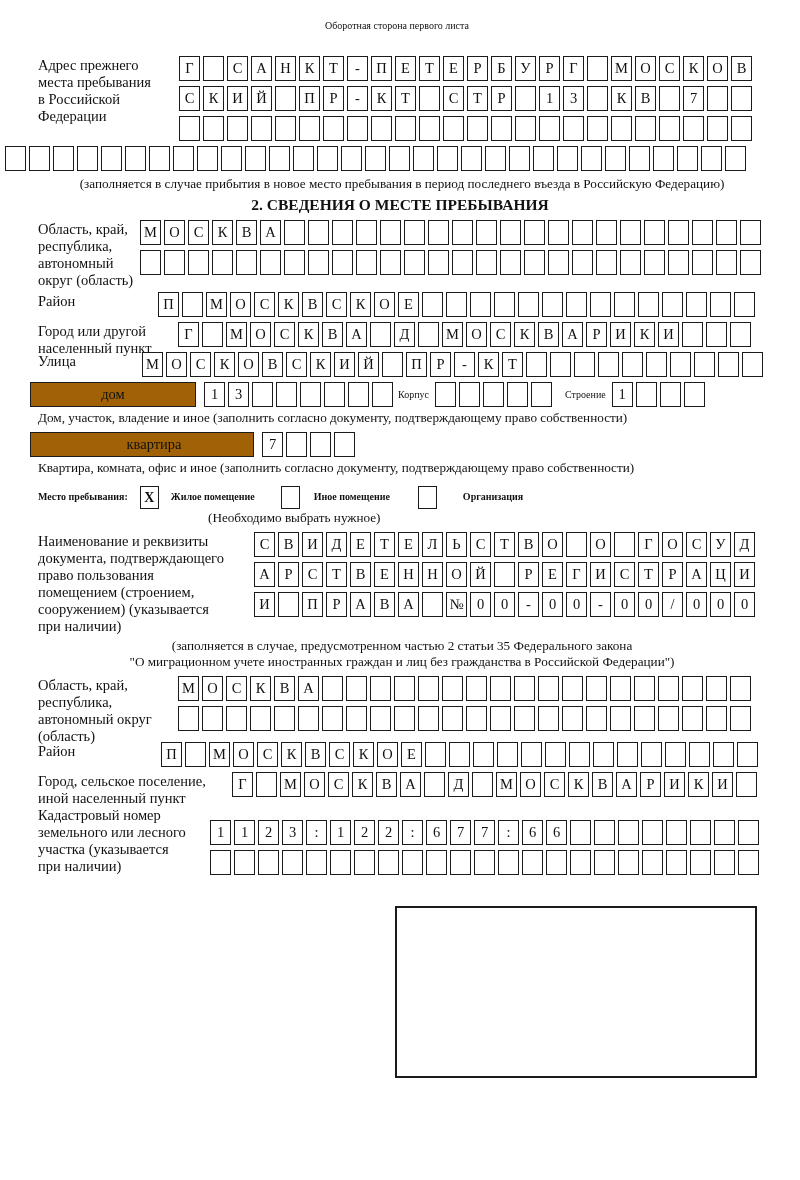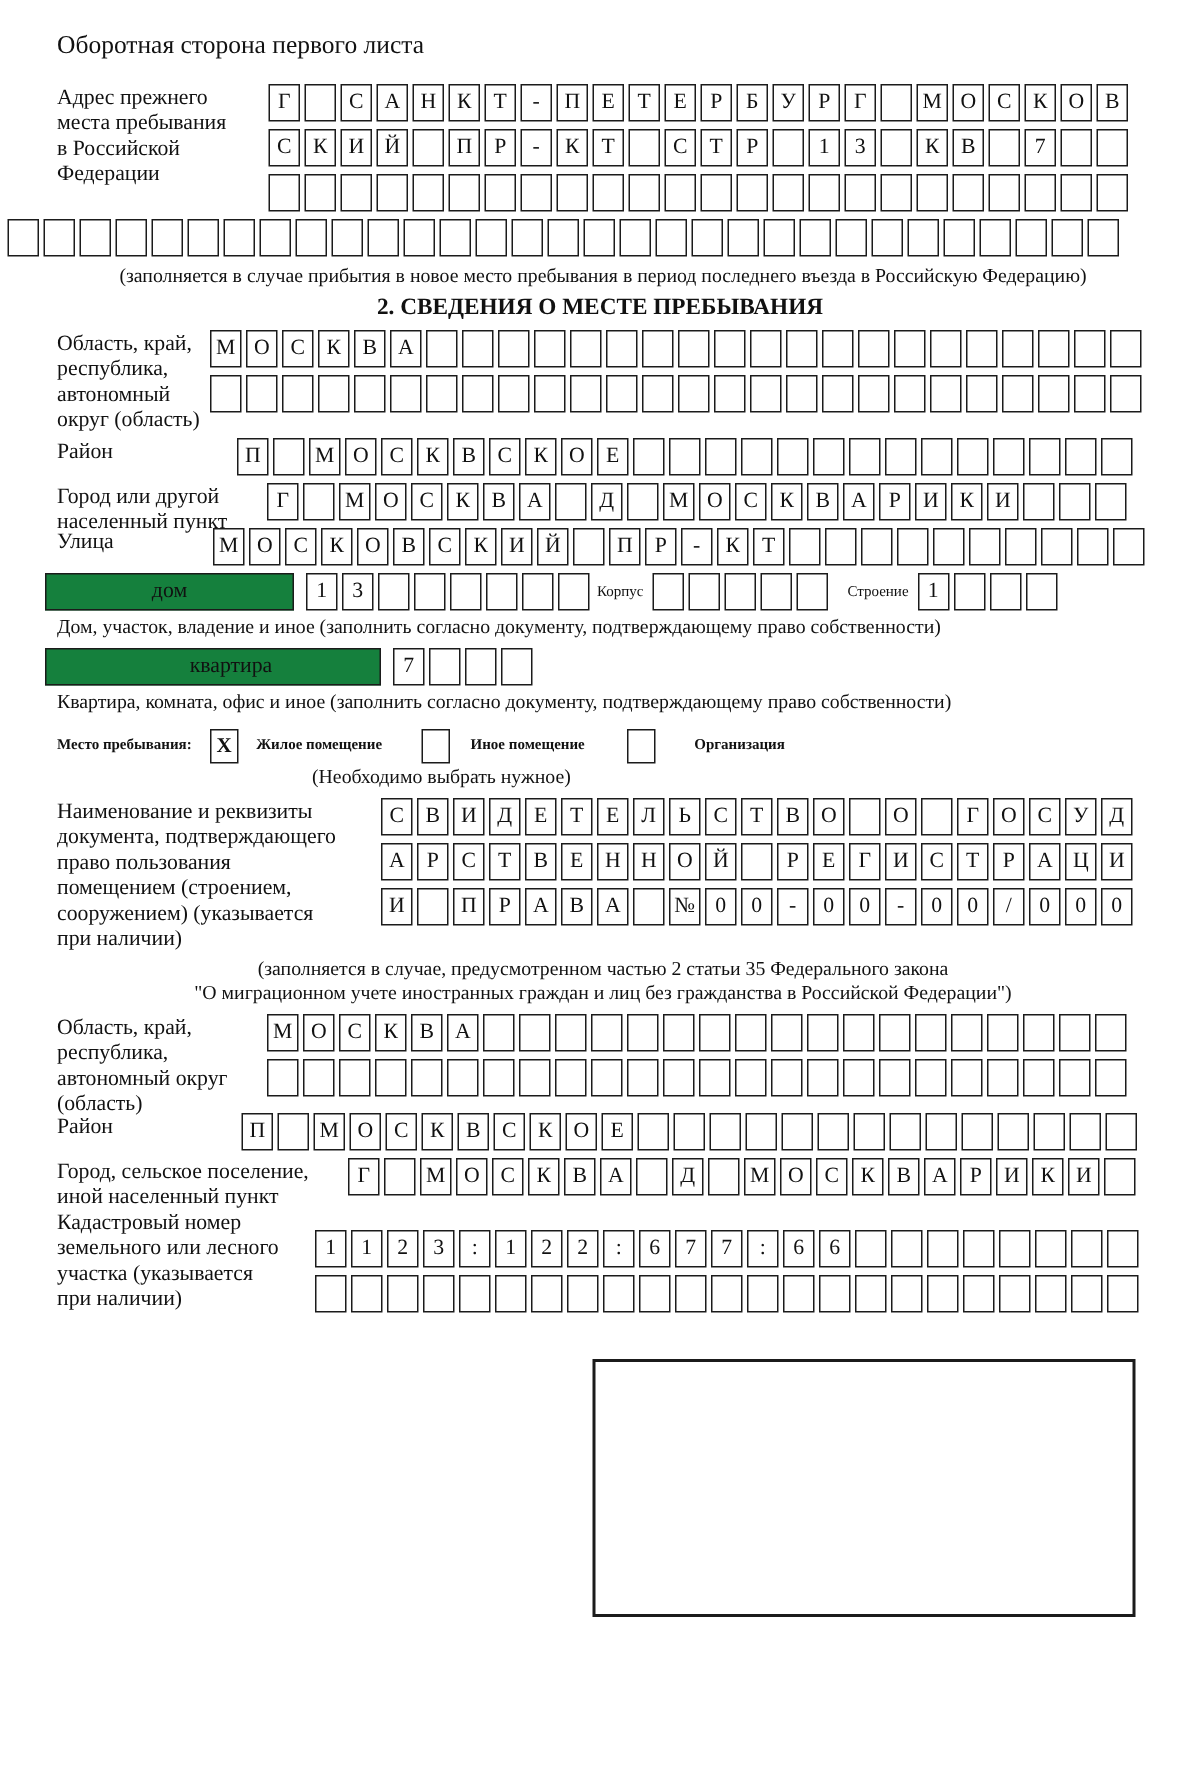--- a/index.html
+++ b/index.html
@@ -7,23 +7,23 @@
     position:relative;
     width:800px;height:1180px;
     background:#ffffff;
     font-family:"Liberation Serif", serif;
     color:#111;
     box-sizing:border-box;
     padding:20px 0 0 38px;
     overflow:hidden;
   }
   .hdr-note{
-    text-align:left;
+    text-align:center;
     padding-right:44px;
-    font-size:17px;
+    font-size:10px;
     height:20px;
   }
   
   .boxrow{display:flex;height:26px;margin-bottom:4px;}
   .cell{
     box-sizing:content-box;
     width:19px;height:23px;
     border:1.6px solid #1b1b1b;
     margin-right:3px;
     display:flex;align-items:center;justify-content:center;
@@ -43,21 +43,21 @@
   .caption{font-size:13.2px;line-height:16px;}
   .caption.center{text-align:center;padding-right:34px;}
   .sec-title{
     font-weight:bold;font-size:15.5px;text-align:center;
     padding-right:38px;height:20px;
   }
   .widebox{
     box-sizing:content-box;
     border:1.6px solid #1b1b1b;height:23px;
     display:flex;align-items:center;justify-content:center;
-    font-size:14.5px;background:#15803d;flex:none;
+    font-size:14.5px;background:#a16207;flex:none;
   }
   .inline-lbl{font-size:10px;line-height:26px;white-space:nowrap;flex:none;}
   .chk{
     box-sizing:content-box;width:17px;height:21px;
     border:1.6px solid #1b1b1b;margin-top:2px;
     display:flex;align-items:center;justify-content:center;
     font-size:14px;flex:none;background:#fff;
   }
   .stamp-box{
     margin-left:357px; 

